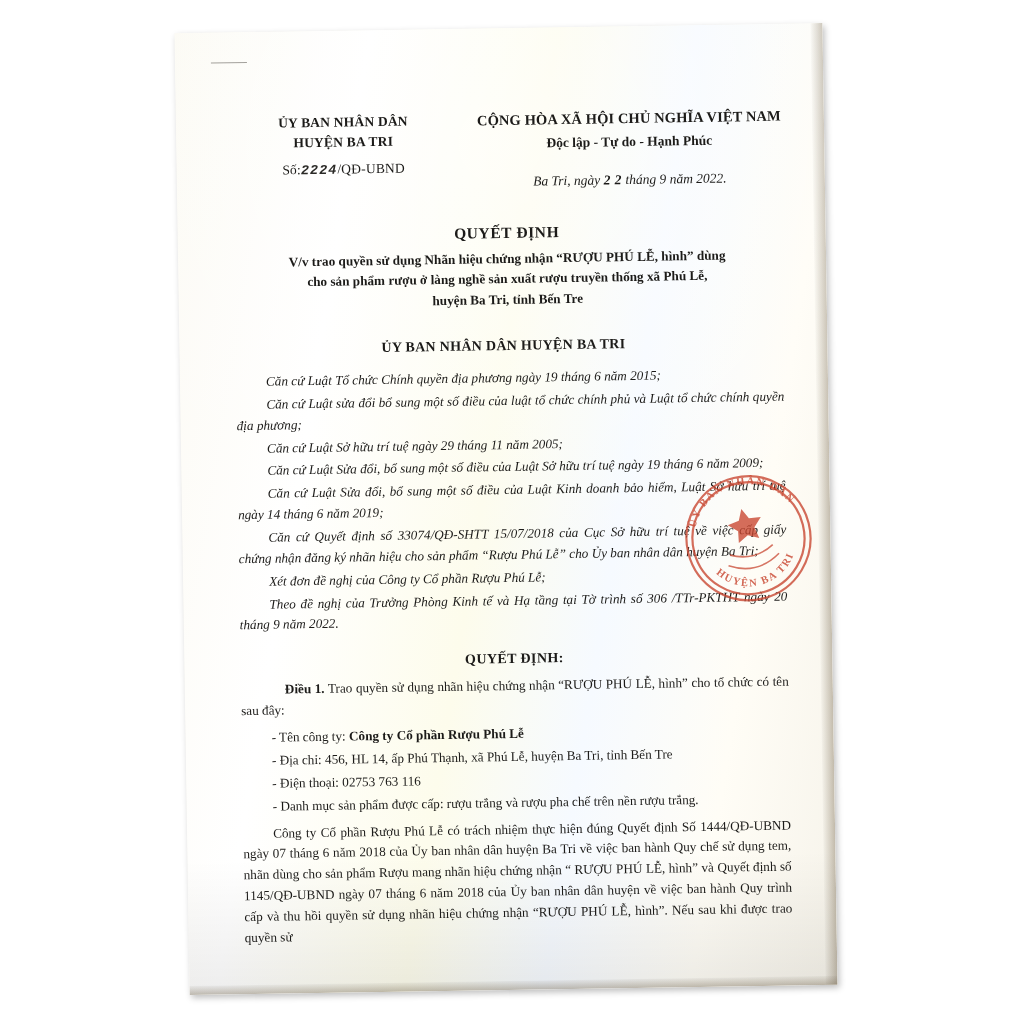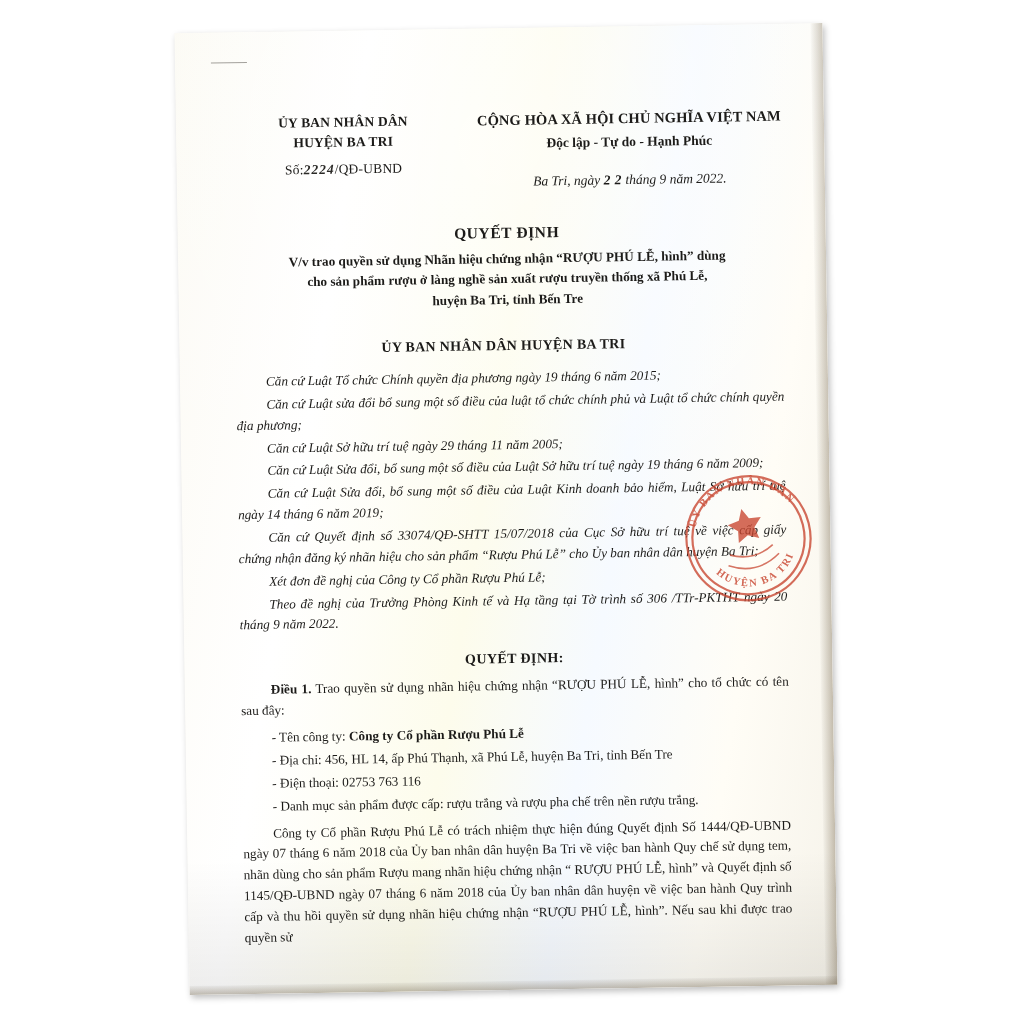--- a/index.html
+++ b/index.html
@@ -112,21 +112,21 @@
     font-weight: bold;
     letter-spacing: .2px;
   }
   .header-left .so {
     margin-top: 8px;
     font-size: 13.5px;
     letter-spacing: .2px;
     white-space: nowrap;
   }
   .header-left .so .handnum {
-    font-family: Liberation Serif, serif;
+    font-family: Liberation Mono, monospace;
     font-style: italic;
     font-weight: bold;
     letter-spacing: 1px;
     color: #2b2a27;
   }
   .header-right {
     flex: 1;
     text-align: center;
     font-size: 14px;
     line-height: 1.5;
@@ -202,21 +202,21 @@
   .body p.italic { font-style: italic; }
 
   .decide-head {
     text-align: center;
     font-weight: bold;
     font-size: 14px;
     margin: 16px 0 6px 0;
     text-indent: 0 !important;
     letter-spacing: .4px;
   }
-  .art-lead { font-weight: bold; }
+  .art-lead { font-weight: bold; margin-left: 14px; }
   .dash-item {
     text-indent: 30px;
     margin: 0 0 2px 0;
   }
   .dash-item b { font-weight: bold; }
   .gap-small { height: 4px; }
 
   
   .seal {
     position: absolute;

